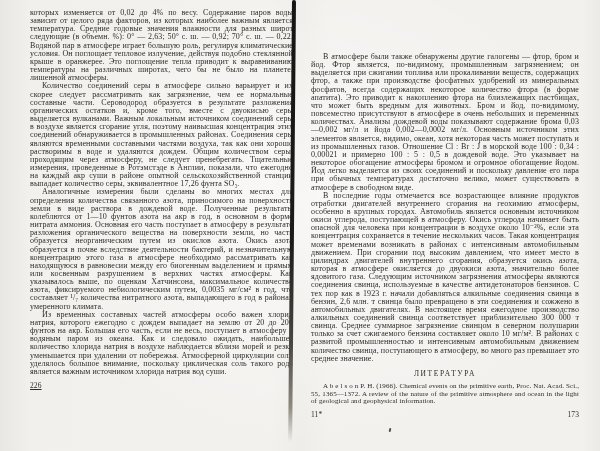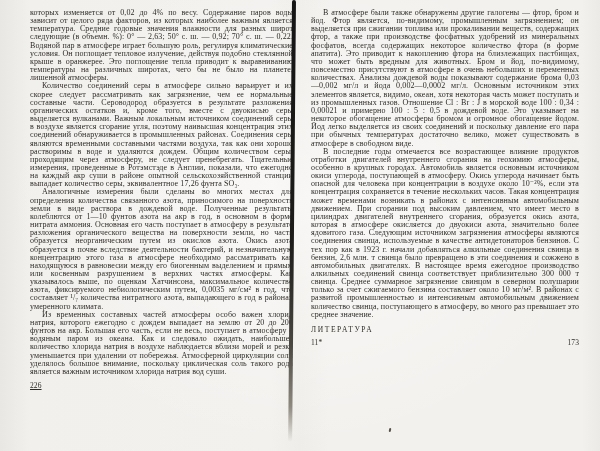--- a/index.html
+++ b/index.html
@@ -19,21 +19,21 @@
   }
   .page {
     position: absolute;
     top: 9px;
     font-size: 8px;
     line-height: 8.15px;
     text-align: justify;
     letter-spacing: 0.1px;
   }
   .page-left  { left: 30px;  width: 263px; }
-  .page-right { left: 311px; width: 268px; }
+  .page-right { left: 311px; width: 268px; margin-top: 44px; }
   .para {
     margin: 0;
     text-indent: 12px;
   }
   .para.no-indent { text-indent: 0; }
   .gutter-line {
     position: absolute;
     left: 292px; top: 0;
     width: 4px; height: 442px;
     background: linear-gradient(to bottom,
@@ -46,21 +46,21 @@
     margin-top: 6px;
     text-indent: 0;
     text-align: left;
     font-size: 7.5px;
     text-decoration: underline;
   }
   .lit-heading {
     margin: 7px 0 5px 0;
     font-size: 7.5px;
     font-weight: normal;
-    text-align: left;
+    text-align: center;
     text-indent: 0;
     letter-spacing: 1.6px;
   }
   .ref {
     margin: 0;
     font-size: 7px;
     line-height: 7.6px;
     text-indent: 12px;
   }
   .page-footer {
@@ -91,20 +91,21 @@
     <p class="para">Из временных составных частей атмосферы особо важен хлорид натрия, которого ежегодно с дождем выпадает на землю от 20 до 200 фунтов на акр. Большая его часть, если не весь, поступает в атмосферу с водяным паром из океана. Как и следовало ожидать, наибольшее количество хлорида натрия в воздухе наблюдается вблизи морей и резко уменьшается при удалении от побережья. Атмосферной циркуляции соли уделялось большое внимание, поскольку циклическая соль такого рода является важным источником хлорида натрия вод суши.</p>
     <div class="folio-left">226</div>
   </div>
 
   <div class="gutter-line"></div>
 
   <div class="page page-right">
     <p class="para">В атмосфере были также обнаружены другие галогены — фтор, бром и йод. Фтор является, по-видимому, промышленным загрязнением; он выделяется при сжигании топлива или прокаливании веществ, содержащих фтор, а также при производстве фосфатных удобрений из минеральных фосфатов, всегда содержащих некоторое количество фтора (в форме апатита). Это приводит к накоплению фтора на близлежащих пастбищах, что может быть вредным для животных. Бром и йод, по-видимому, повсеместно присутствуют в атмосфере в очень небольших и переменных количествах. Анализы дождевой воды показывают содержание брома 0,03—0,002 мг/л и йода 0,002—0,0002 мг/л. Основным источником этих элементов является, видимо, океан, хотя некоторая часть может поступать и из промышленных газов. Отношение Cl : Br : J в морской воде 100 : 0,34 : 0,00021 и примерно 100 : 5 : 0,5 в дождевой воде. Это указывает на некоторое обогащение атмосферы бромом и огромное обогащение йодом. Йод легко выделяется из своих соединений и поскольку давление его пара при обычных температурах достаточно велико, может существовать в атмосфере в свободном виде.</p>
     <p class="para">В последние годы отмечается все возрастающее влияние продуктов отработки двигателей внутреннего сгорания на геохимию атмосферы, особенно в крупных городах. Автомобиль является основным источником окиси углерода, поступающей в атмосферу. Окись углерода начинает быть опасной для человека при концентрации в воздухе около 10⁻²%, если эта концентрация сохраняется в течение нескольких часов. Такая концентрация может временами возникать в районах с интенсивным автомобильным движением. При сгорании под высоким давлением, что имеет место в цилиндрах двигателей внутреннего сгорания, образуется окись азота, которая в атмосфере окисляется до двуокиси азота, значительно более ядовитого газа. Следующим источником загрязнения атмосферы являются соединения свинца, используемые в качестве антидетонаторов бензинов. С тех пор как в 1923 г. начали добавляться алкильные соединения свинца в бензин, 2,6 млн. т свинца было превращено в эти соединения и сожжено в автомобильных двигателях. В настоящее время ежегодное производство алкильных соединений свинца соответствует приблизительно 300 000 т свинца. Среднее суммарное загрязнение свинцом в северном полушарии только за счет сжигаемого бензина составляет около 10 мг/м². В районах с развитой промышленностью и интенсивным автомобильным движением количество свинца, поступающего в атмосферу, во много раз превышает это среднее значение.</p>
     <h4 class="lit-heading">ЛИТЕРАТУРА</h4>
+    <p class="ref">A b e l s o n  P. H. (1966). Chemical events on the primitive earth, Proc. Nat. Acad. Sci., 55, 1365—1372. A review of the nature of the primitive atmosphere and ocean in the light of geological and geophysical information.</p>
     <div class="page-footer">
       <span>11*</span>
       <span>173</span>
     </div>
   </div>
 
   <div class="ink-speck"></div>
 
 </div>
 

